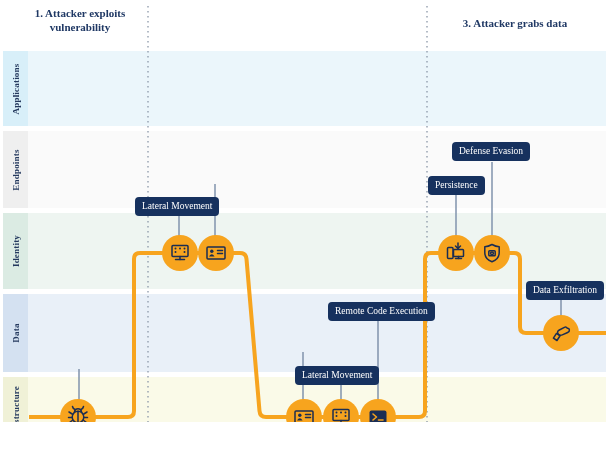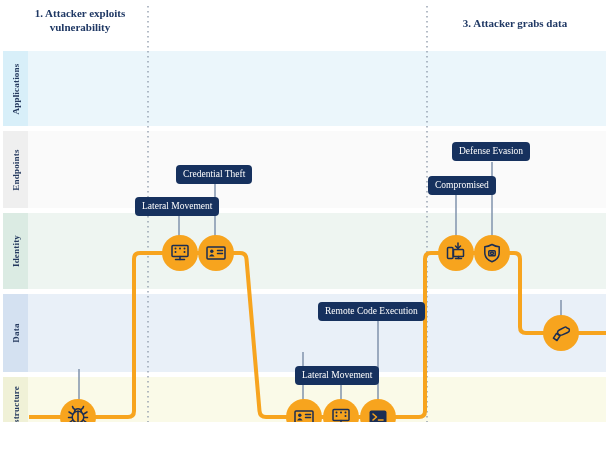--- a/index.html
+++ b/index.html
@@ -176,19 +176,19 @@
       </g>
 
       <g transform="translate(561,333) rotate(-12)">
         <path d="M-8.5 3.5 L-4.5 -0.5 L-1.5 2.5 L-5.5 6.5 Z"></path>
         <path d="M-3 0.5 Q-4 -2.5 -1 -3.3 L4.5 -4.8 Q6.6 -5.3 7 -3.3 Q9 -3.1 8.8 -1.2 Q8.7 0.6 6.6 0.9 L1.5 2 Q-1.8 2.7 -3 0.5 Z"></path>
       </g>
     </g>
   </svg>
 
   <div class="evt" style="left:135px;top:197px">Lateral Movement</div>
-  <div class="evt" style="left:176px;top:165px">Credential Theft</div>
   <div class="evt" style="left:295px;top:366px">Lateral Movement</div>
-  <div class="evt" style="left:318px;top:302px">Remote Code Execution</div>
-  <div class="evt" style="left:428px;top:176px">Compromised</div>
+  <div class="evt" style="left:328px;top:302px">Remote Code Execution</div>
+  <div class="evt" style="left:428px;top:176px">Persistence</div>
   <div class="evt" style="left:452px;top:142px">Defense Evasion</div>
+  <div class="evt" style="right:2px;top:281px">Data Exfiltration</div>
 
 </div>
 
 </body></html>

